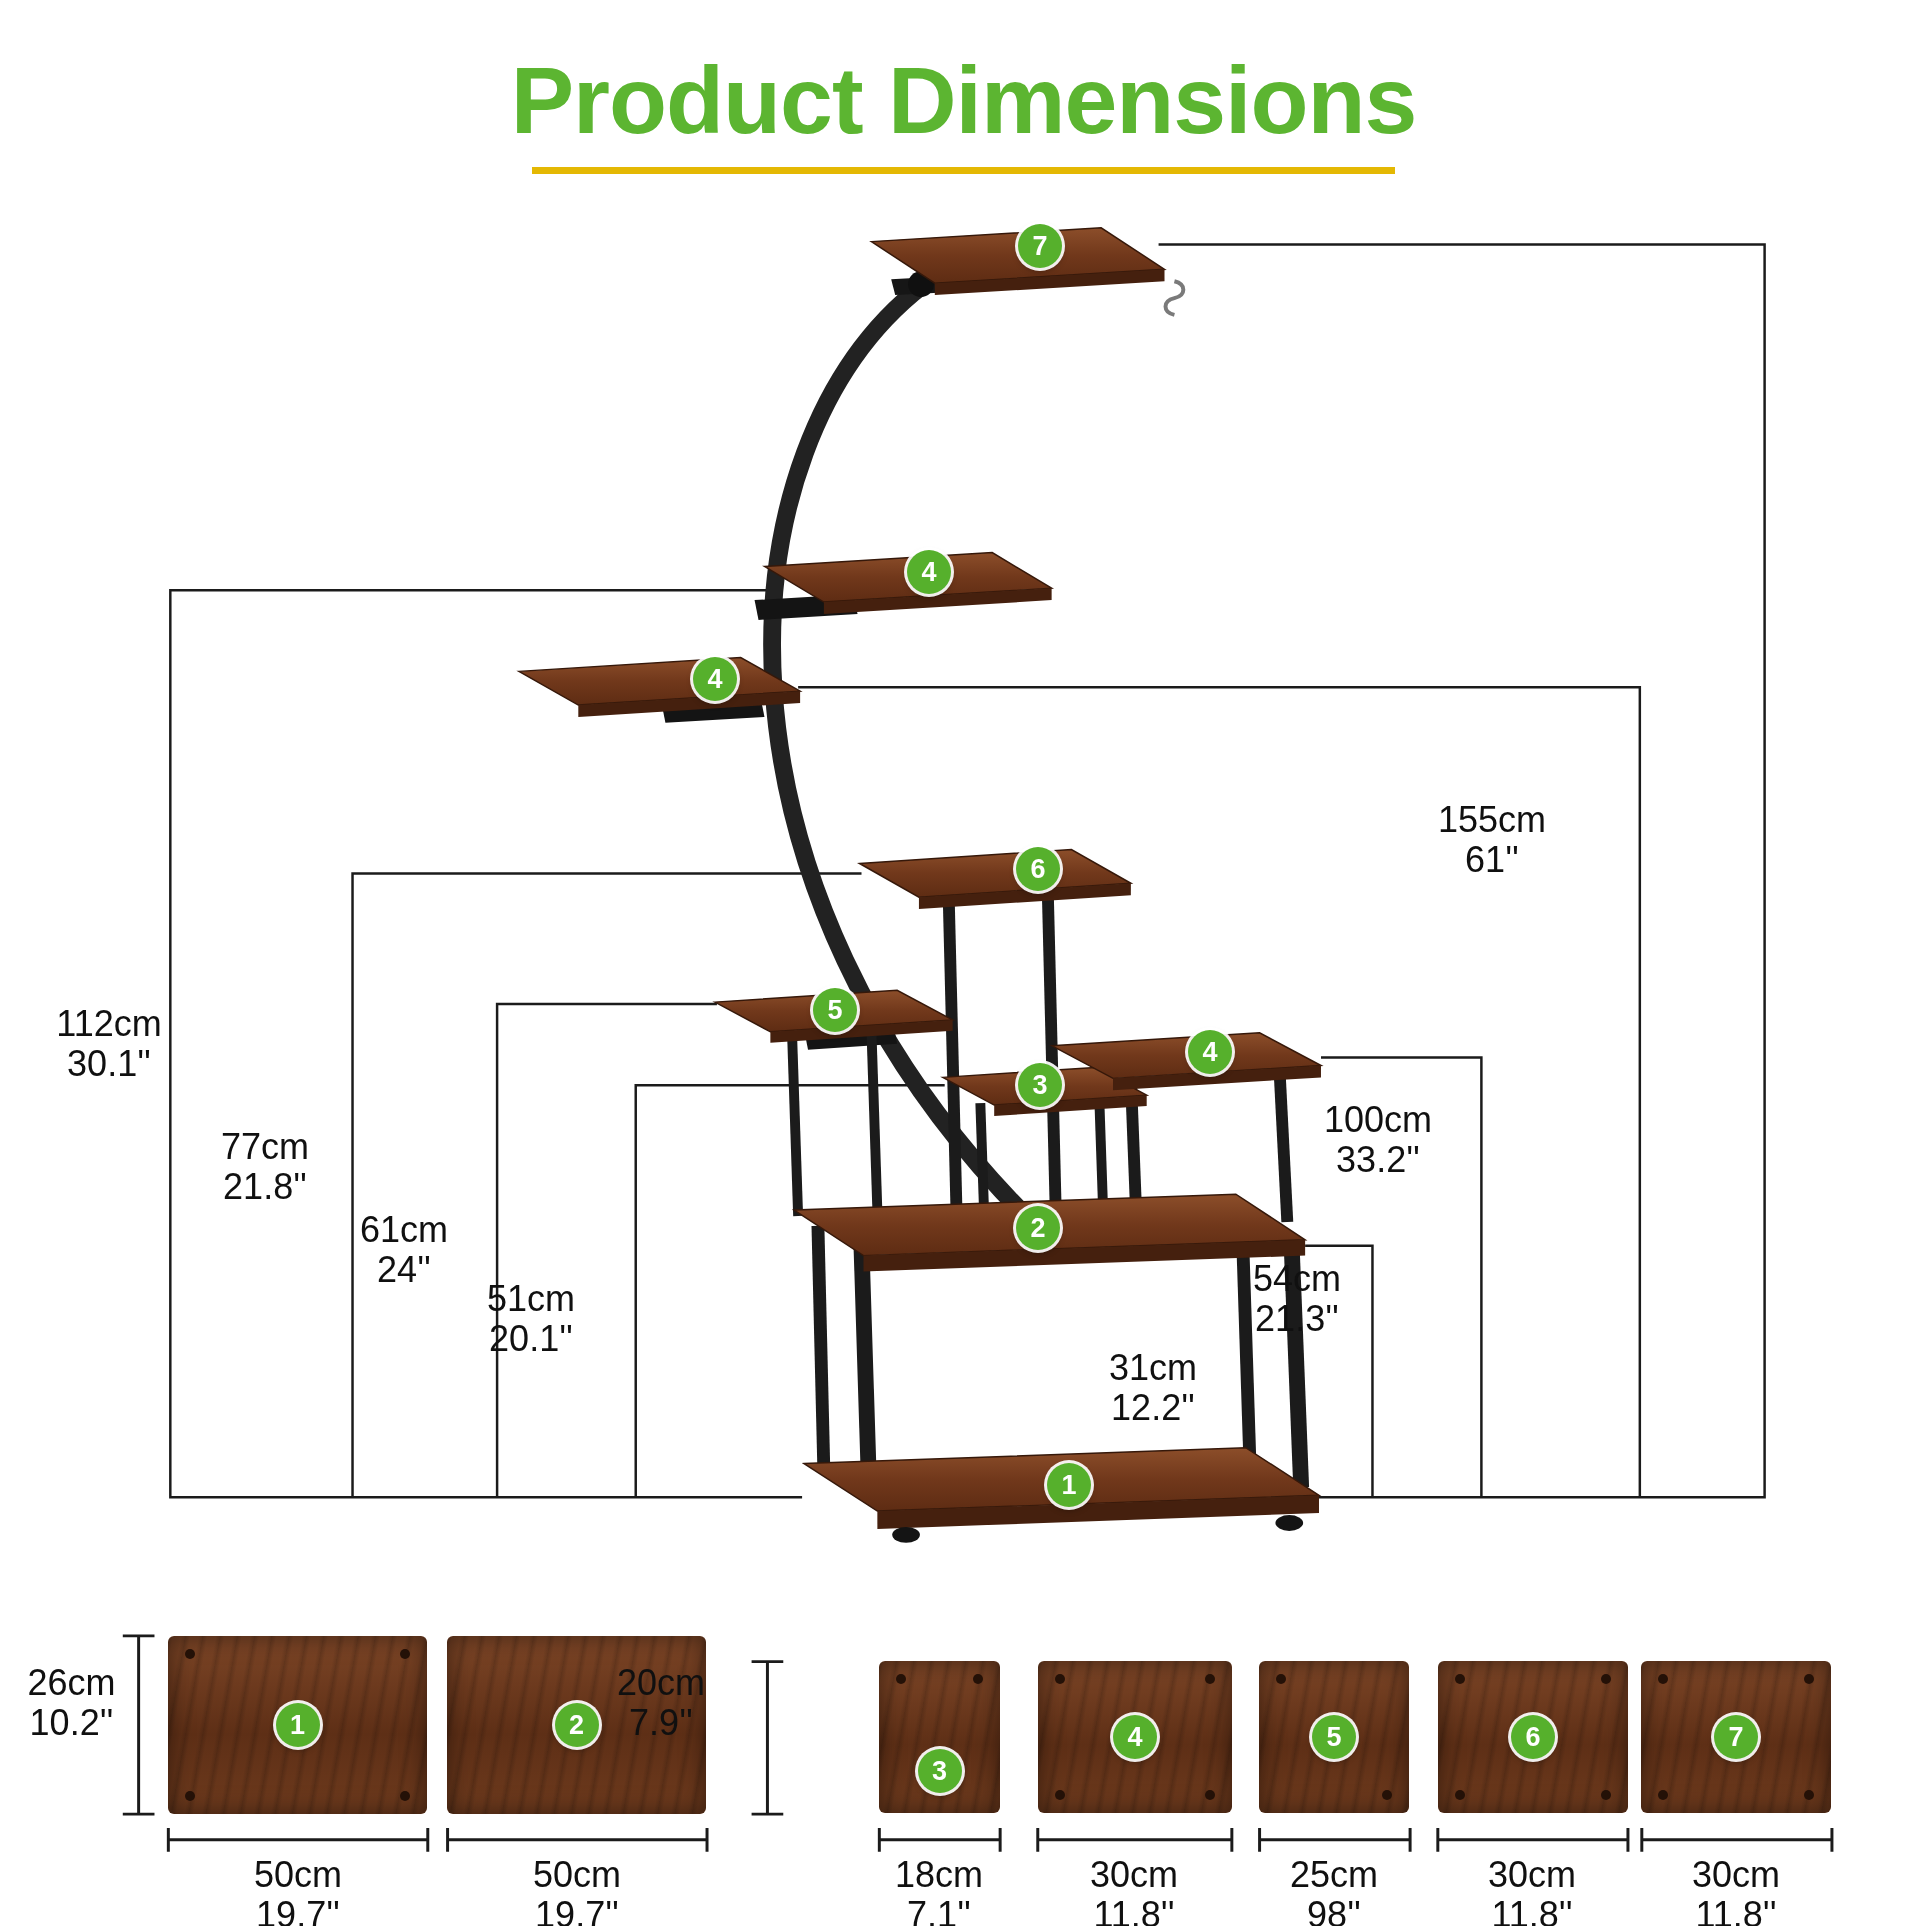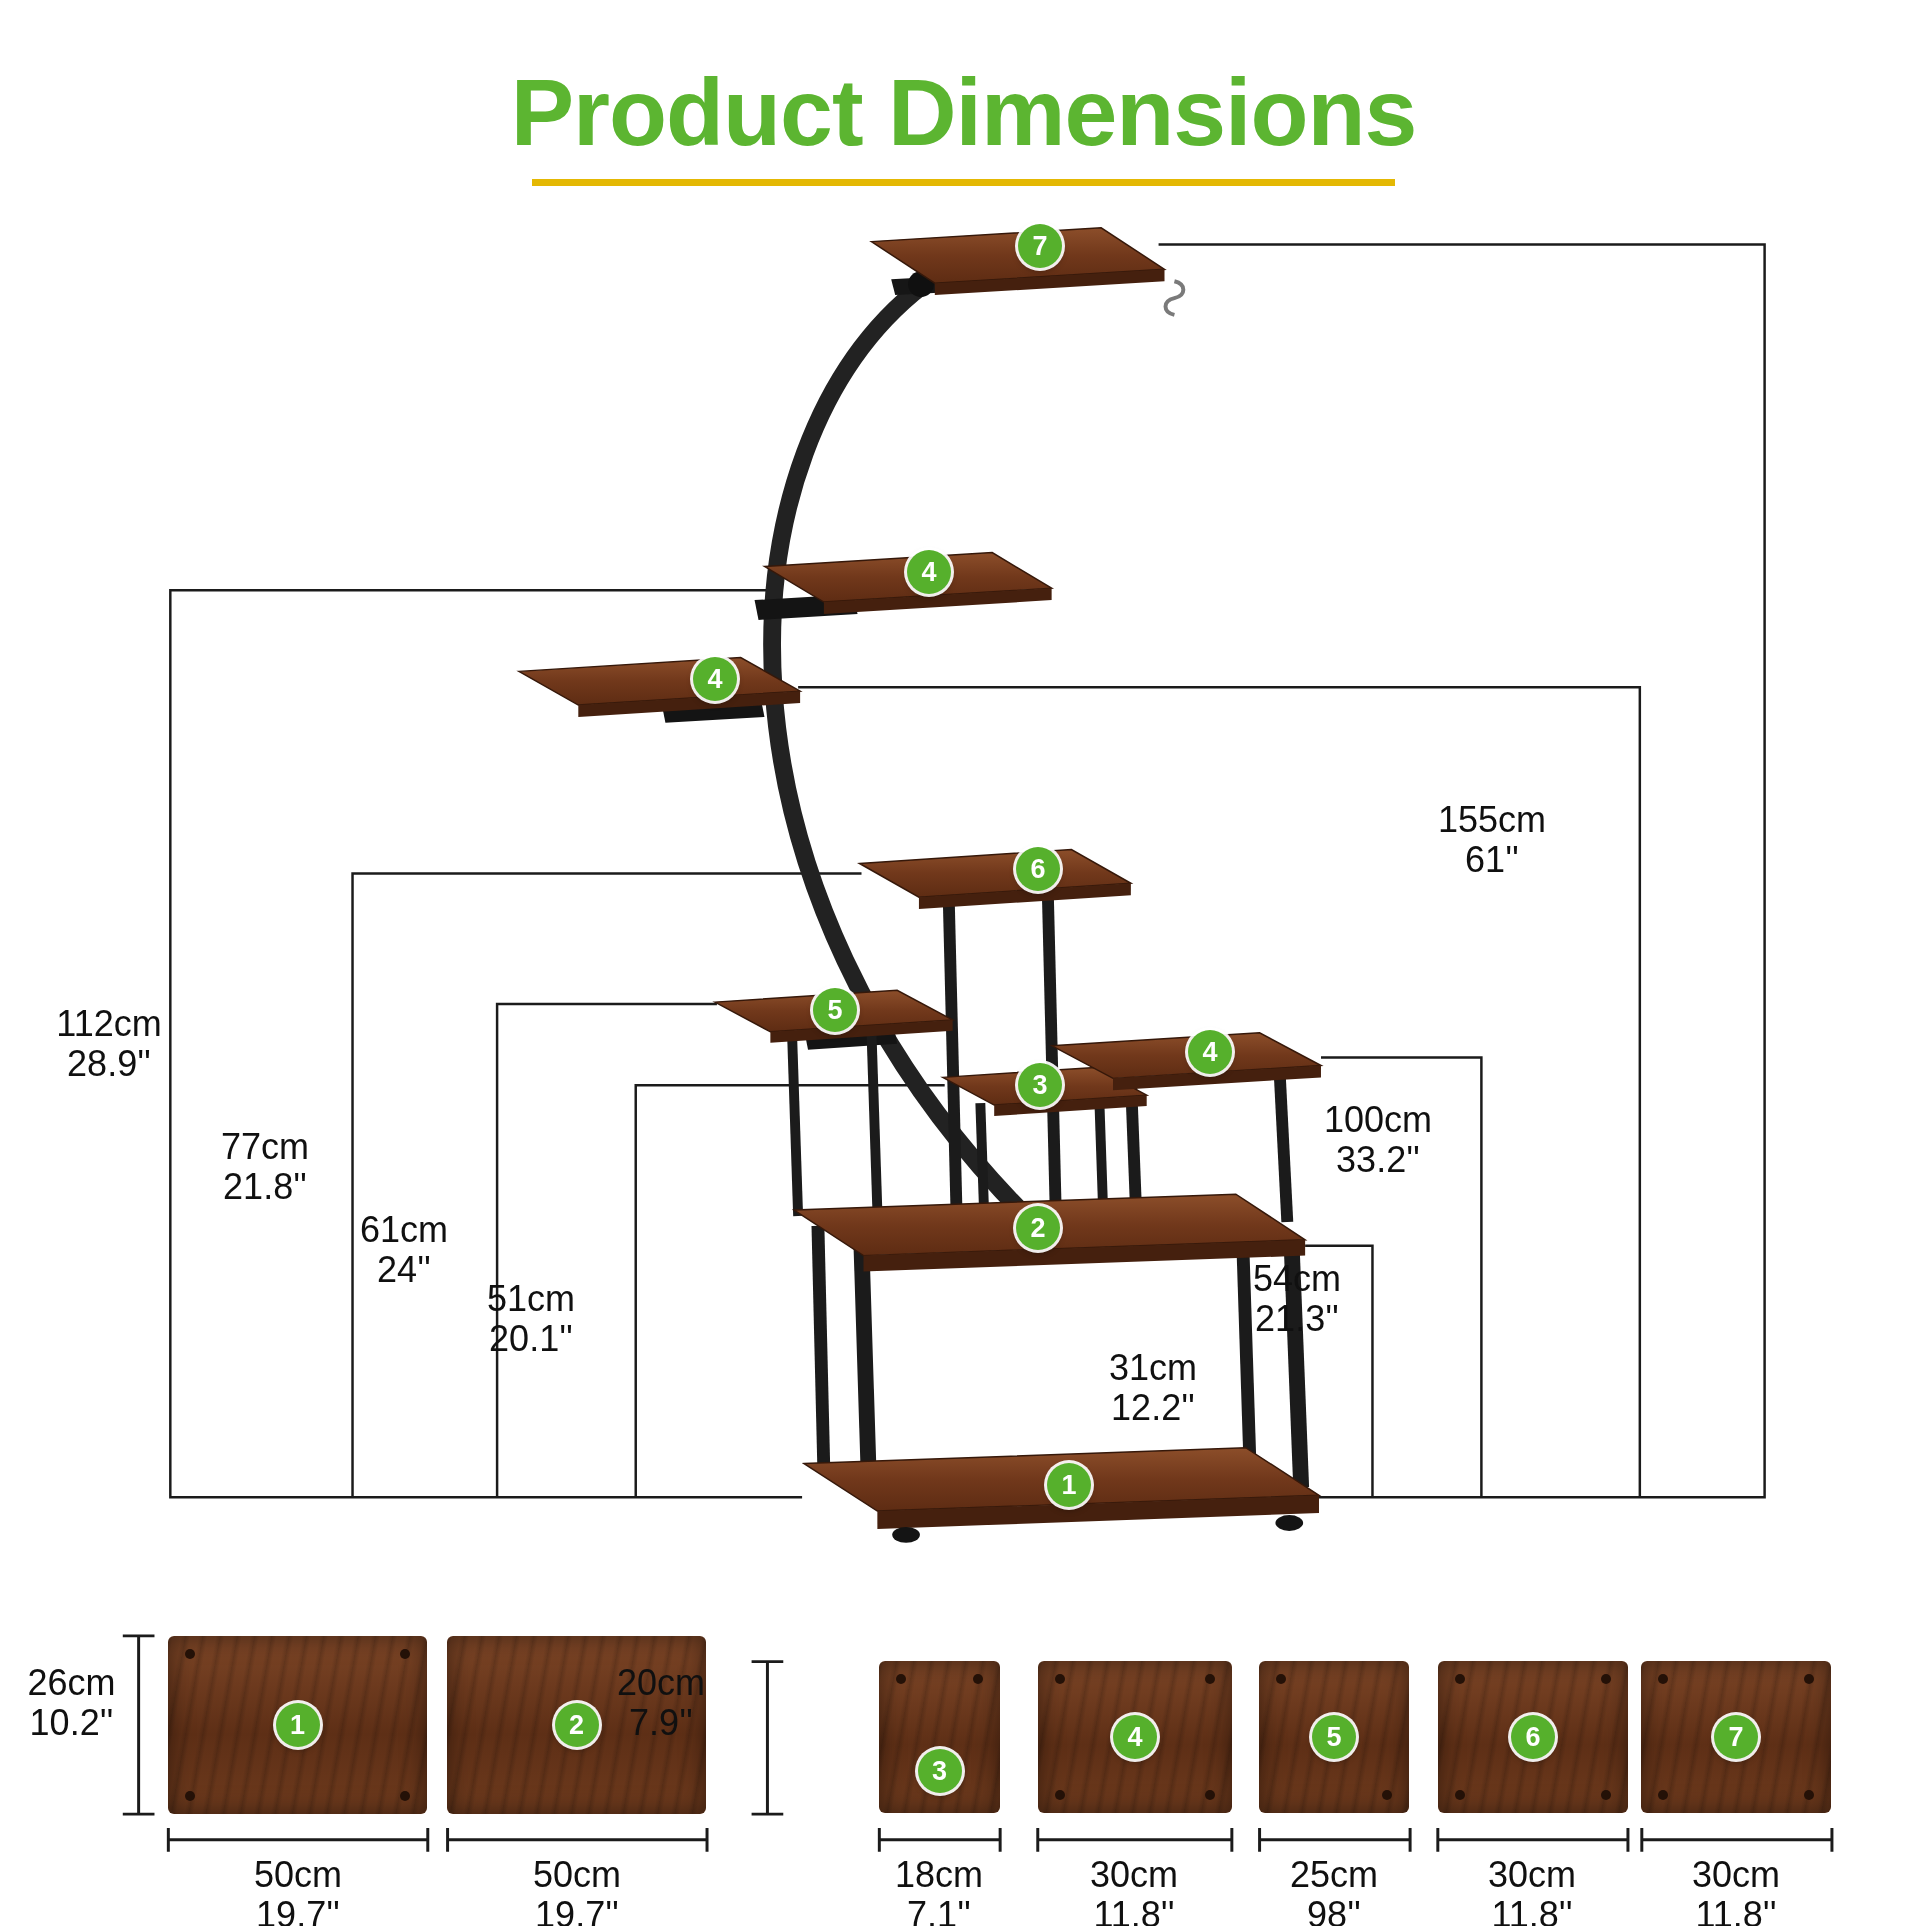--- a/index.html
+++ b/index.html
@@ -2,21 +2,21 @@
 <html><head>
 <meta charset="utf-8">
 <style>
   html,body { margin:0; padding:0; background:#ffffff; }
   .canvas {
     position:relative; width:1927px; height:1927px; background:#ffffff;
     font-family:"Liberation Sans", sans-serif; overflow:hidden;
   }
   .title-wrap { position:absolute; top:46px; left:0; width:100%; text-align:center; }
   .title {
-    margin:12px; font-size:95px; font-weight:800; color:#5cb531;
+    margin:0; font-size:95px; font-weight:800; color:#5cb531;
     letter-spacing:-1px; font-family:"Liberation Sans", sans-serif;
   }
   .title-underline { width:863px; height:7px; background:#e4b803; margin:12px auto 0; }
 
   svg.scene { position:absolute; left:0; top:0; width:1927px; height:1927px; }
 
   .dim {
     position:absolute; width:158px; text-align:center;
     font-size:36px; font-weight:400; color:#101010; line-height:1.12;
   }
@@ -168,21 +168,21 @@
   <div class="badge" style="left:693px;top:657px">4</div>
   <div class="badge" style="left:1016px;top:847px">6</div>
   <div class="badge" style="left:813px;top:988px">5</div>
   <div class="badge" style="left:1018px;top:1063px">3</div>
   <div class="badge" style="left:1188px;top:1030px">4</div>
   <div class="badge" style="left:1016px;top:1206px">2</div>
   <div class="badge" style="left:1047px;top:1463px">1</div>
 
   <div class="dim" style="left:30px;top:1004px">
     <span>112cm</span>
-    <span>28.9''</span>
+    <span>30.1''</span>
   </div>
   <div class="dim" style="left:186px;top:1127px">
     <span>77cm</span>
     <span>21.8''</span>
   </div>
   <div class="dim" style="left:325px;top:1210px">
     <span>61cm</span>
     <span>24''</span>
   </div>
   <div class="dim" style="left:452px;top:1279px">

